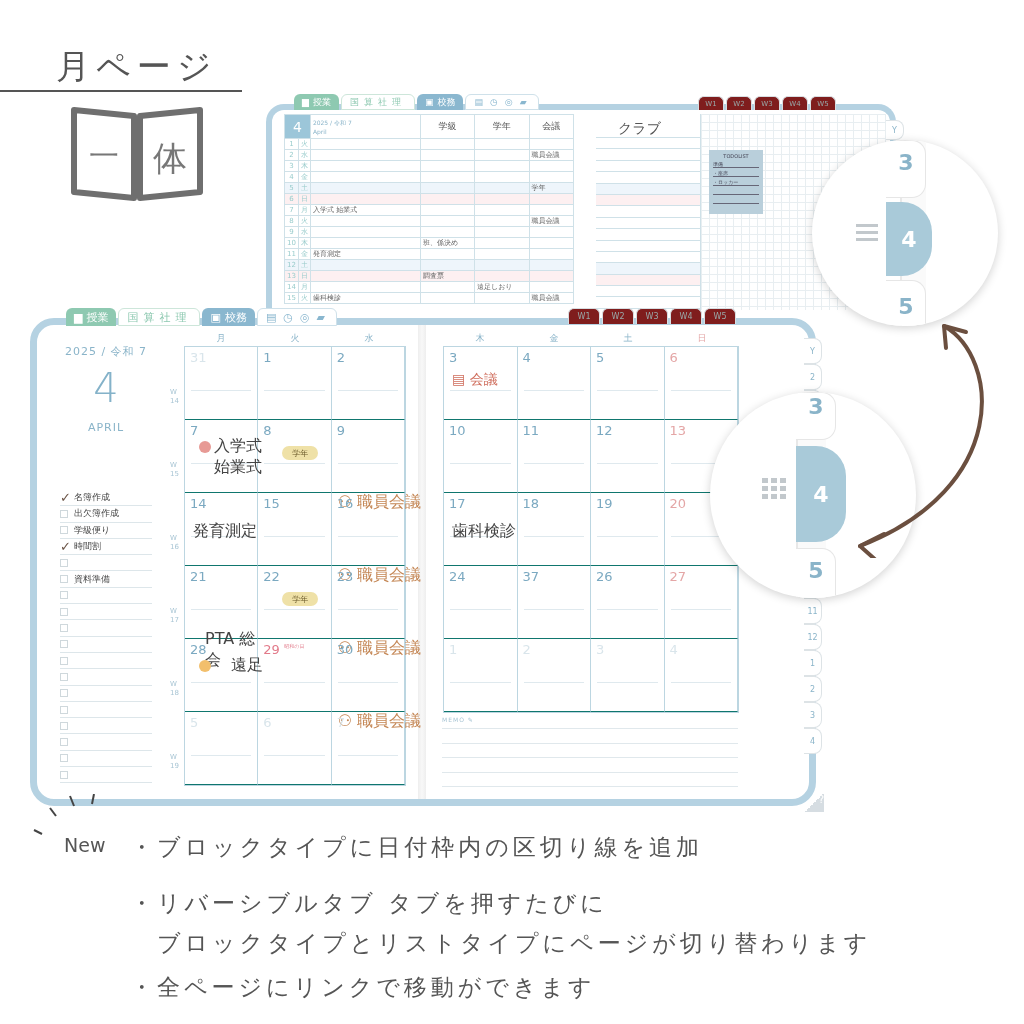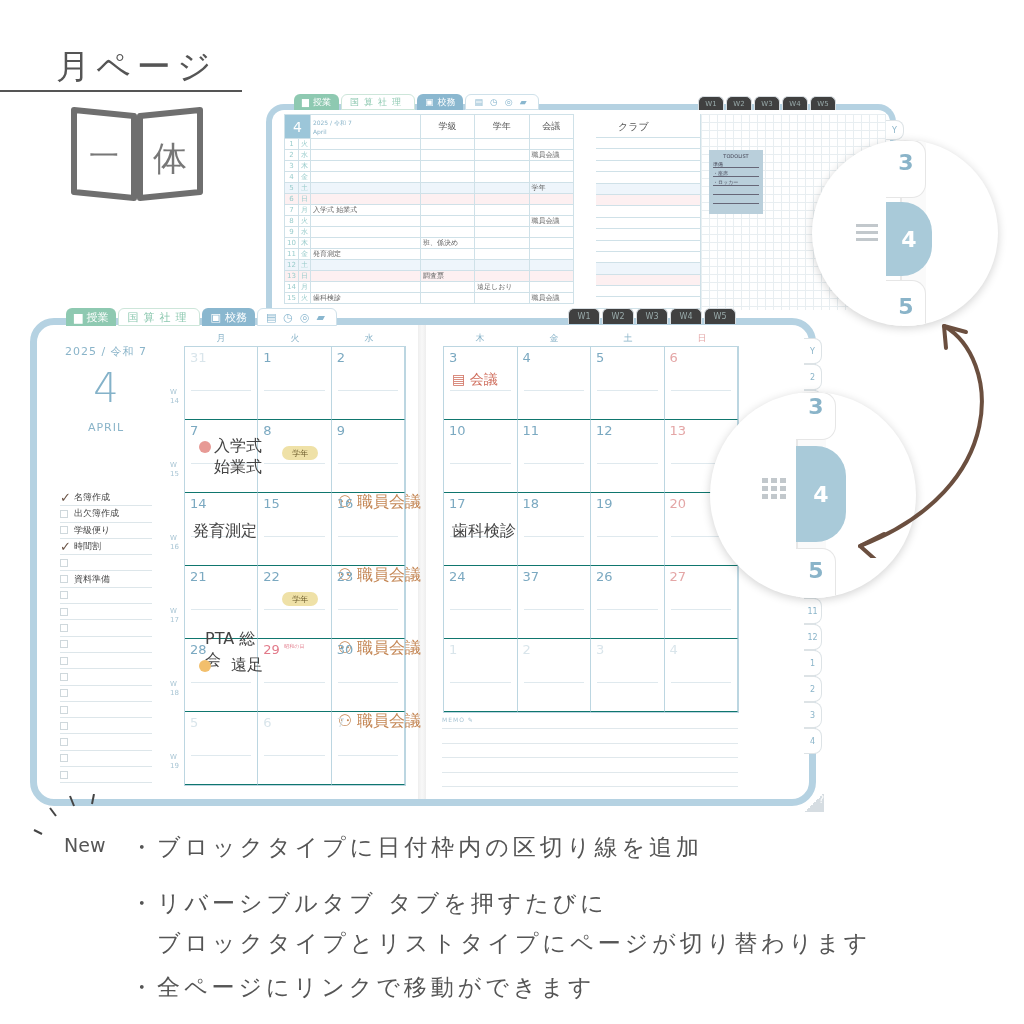--- a/index.html
+++ b/index.html
@@ -14,21 +14,21 @@
   
   .back{position:absolute;left:266px;top:100px;width:630px;height:210px;}
   .back-frame{position:absolute;left:0;top:4px;width:630px;height:206px;border:6px solid #b5d2e2;border-bottom:none;border-radius:18px 18px 0 0;background:#fff;}
   .back-tabs{position:absolute;left:28px;top:-6px;height:16px;display:flex;gap:2px;font-size:9px;}
   .tab{height:16px;padding:0 8px;border-radius:6px 6px 0 0;display:flex;align-items:center;gap:4px;color:#fff;}
   .tab.green{background:#8ec9b1;}
   .tab.greenlite{background:#fff;color:#8ec9b1;border:1px solid #cde6da;letter-spacing:5px;}
   .tab.blue{background:#8ab7cf;}
   .tab.bluelite{background:#fff;color:#8ab7cf;border:1px solid #cfe1ea;letter-spacing:3px;}
   .wk-tabs{position:absolute;display:flex;gap:2px;}
-  .wk-tab{width:26px;height:14px;border:1px solid #d8dee2;border-bottom:none;border-radius:6px 6px 0 0;background:#404040;font-size:7px;color:#9aa;display:flex;align-items:center;justify-content:center;}
+  .wk-tab{width:26px;height:14px;border:1px solid #d8dee2;border-bottom:none;border-radius:6px 6px 0 0;background:#7f1d1d;font-size:7px;color:#9aa;display:flex;align-items:center;justify-content:center;}
   .list-table{position:absolute;left:18px;top:14px;width:290px;border-collapse:collapse;font-size:7px;color:#666;}
   .list-table td{border:1px solid #cfe1e8;height:11px;padding:0 2px;white-space:nowrap;overflow:hidden;}
   .list-table .numc{width:10px;color:#9cc;text-align:center;}
   .list-table tr.sat td{background:#eef5fb;}
   .list-table tr.sun td{background:#fdf0f1;}
   .list-table .mhead{background:#9cc6d9;color:#fff;font-size:14px;text-align:center;}
   .list-table .colh{font-size:9px;text-align:center;color:#555;height:24px;}
   .back-right{position:absolute;left:330px;top:14px;width:290px;height:196px;}
   .club-col{position:absolute;left:0;top:0;width:104px;height:196px;}
   .club-col .cl{border-bottom:1px solid #cfe1e8;height:11.4px;}
@@ -260,21 +260,21 @@
           <td>歯科検診</td>
           <td></td>
           <td></td>
           <td>職員会議</td>
         </tr>
       </tbody>
   </table>
 
   <div class="back-right">
     <div class="club-col">
-      <div style="height:24px;border-bottom:1px solid #cfe1e8;font-size:10px;padding:6px 0 0 22px;color:#555;">クラブ</div>
+      <div style="height:24px;border-bottom:1px solid #cfe1e8;font-size:14px;padding:6px 0 0 22px;color:#555;">クラブ</div>
       <div id="club-lines">
           <div class="cl"></div>
           <div class="cl"></div>
           <div class="cl"></div>
           <div class="cl"></div>
           <div class="cl" style="background: rgb(238, 245, 251);"></div>
           <div class="cl" style="background: rgb(253, 240, 241);"></div>
           <div class="cl"></div>
           <div class="cl"></div>
           <div class="cl"></div>

